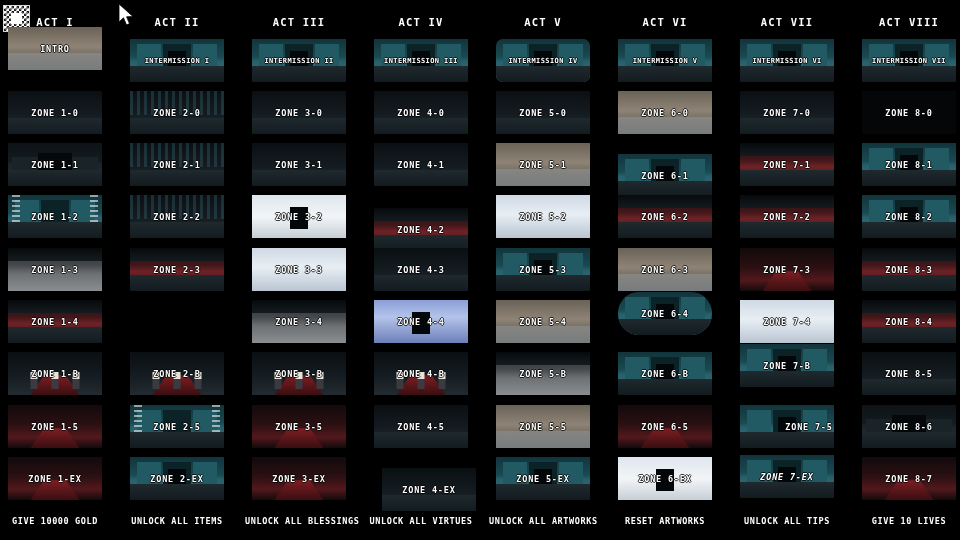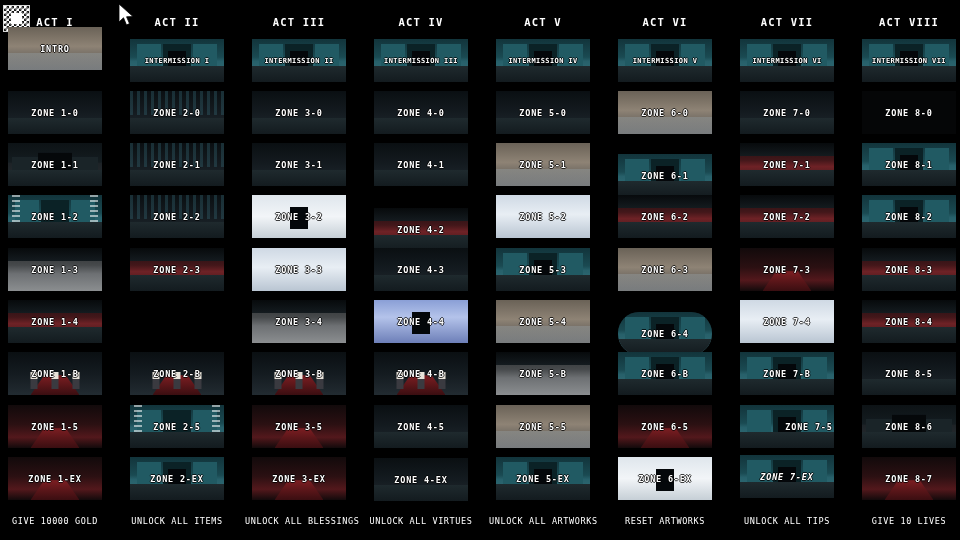--- a/index.html
+++ b/index.html
@@ -124,21 +124,21 @@
 
   .cheat-label {
     position: absolute;
     top: 515px;
     left: -6px;
     width: 108px;
     text-align: center;
     color: #ffffff;
     font-size: 8.5px;
     letter-spacing: 0.6px;
-    font-weight: normal;
+    font-weight: bold;
     font-family: "DejaVu Sans Mono", "Liberation Mono", monospace;
     text-transform: uppercase;
     white-space: nowrap;
     line-height: 12px;
   }
 
   
   .sc { position: absolute; inset: 0; }
   .sc-corridor-dark {
     background:
@@ -503,32 +503,32 @@
           </div>
           <div class="tile-label">ZONE 4-B</div>
         </div>
         <div class="tile" style="top: 405px;">
           <div class="thumb">
             <div class="sc sc-night"></div>
             <div class="floor-dark"></div>
           </div>
           <div class="tile-label">ZONE 4-5</div>
         </div>
-        <div class="tile" style="top: 458px;">
+        <div class="tile" style="top: 468px; margin-left: 8px;">
           <div class="thumb">
             <div class="sc sc-night"></div>
             <div class="floor-dark"></div>
           </div>
           <div class="tile-label">ZONE 4-EX</div>
         </div>
         <div class="cheat-label">UNLOCK ALL VIRTUES</div>
       </div>
       <div class="column" style="left: 495px;">
         <div class="act-header">ACT V</div>
-        <div class="tile" style="top: 39px;">
+        <div class="tile" style="top: 39px; border-radius: 7px;">
           <div class="thumb">
             <div class="sc sc-teal"></div>
             <div class="doorway"></div>
             <div class="floor-dark"></div>
           </div>
           <div class="tile-label sm">INTERMISSION IV</div>
         </div>
         <div class="tile" style="top: 91px;">
           <div class="thumb">
             <div class="sc sc-night"></div>
@@ -621,21 +621,21 @@
           </div>
           <div class="tile-label">ZONE 6-2</div>
         </div>
         <div class="tile" style="top: 248px;">
           <div class="thumb">
             <div class="sc sc-sand"></div>
             <div class="floor-light" style="opacity:.35"></div>
           </div>
           <div class="tile-label">ZONE 6-3</div>
         </div>
-        <div class="tile" style="top: 312px; border-radius: 21px;">
+        <div class="tile" style="top: 292px; border-radius: 21px;">
           <div class="thumb">
             <div class="sc sc-teal"></div>
             <div class="doorway"></div>
             <div class="floor-dark"></div>
           </div>
           <div class="tile-label">ZONE 6-4</div>
         </div>
         <div class="tile" style="top: 352px;">
           <div class="thumb">
             <div class="sc sc-teal"></div>
@@ -699,21 +699,21 @@
             <div class="redcarpet"></div>
           </div>
           <div class="tile-label">ZONE 7-3</div>
         </div>
         <div class="tile" style="top: 300px;">
           <div class="thumb">
             <div class="sc sc-white"></div>
           </div>
           <div class="tile-label">ZONE 7-4</div>
         </div>
-        <div class="tile" style="top: 352px;">
+        <div class="tile" style="top: 344px;">
           <div class="thumb">
             <div class="sc sc-teal"></div>
             <div class="doorway"></div>
             <div class="floor-dark"></div>
           </div>
           <div class="tile-label">ZONE 7-B</div>
         </div>
         <div class="tile" style="top: 405px; padding-left: 44px;">
           <div class="thumb">
             <div class="sc sc-teal"></div>

